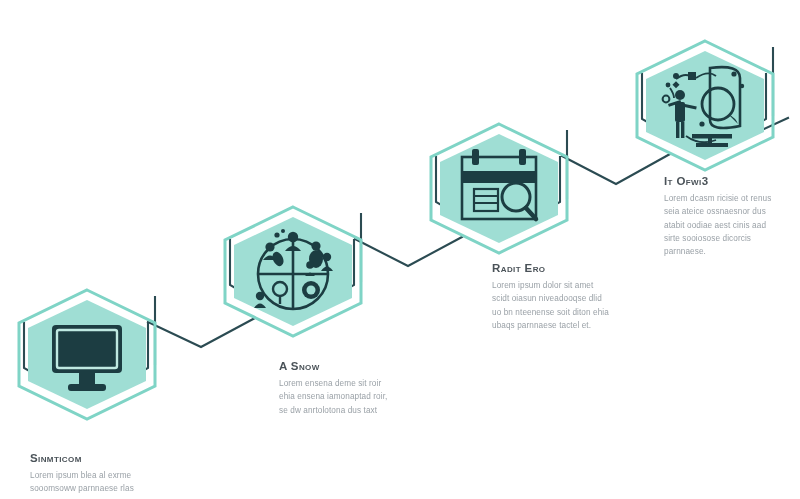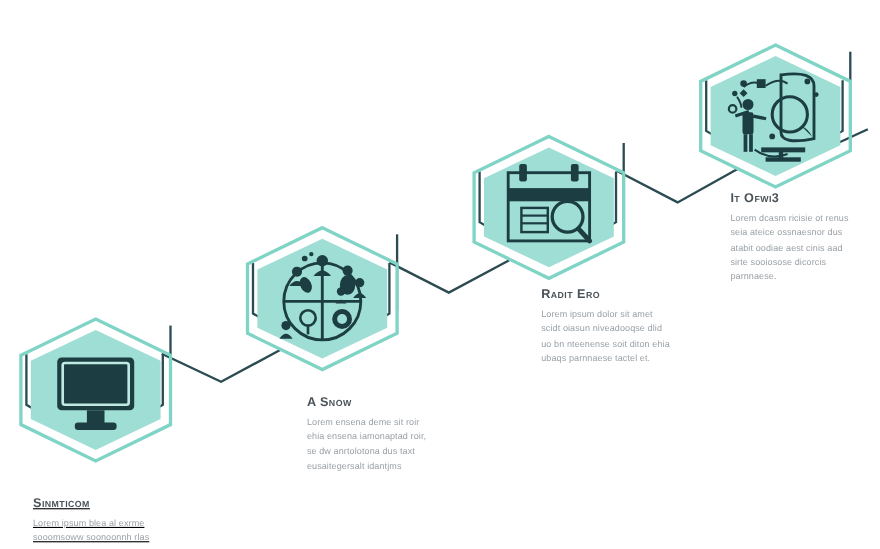--- a/index.html
+++ b/index.html
@@ -110,25 +110,25 @@
       <polygon points="75,13 134,41 134,94 75,122 16,94 16,41" fill="#9FDED4"></polygon>
 
       <g>
         <rect x="40" y="38" width="70" height="48" rx="4" fill="#1C3D42"></rect>
         <rect x="45" y="43" width="60" height="38" rx="2" fill="#1C3D42" stroke="#BFE9E1" stroke-width="2.4"></rect>
         <rect x="67" y="86" width="16" height="13" fill="#1C3D42"></rect>
         <rect x="56" y="97" width="38" height="7" rx="3" fill="#1C3D42"></rect>
       </g>
     </svg>
   </div>
-  <div class="step-text softened" style="left:30px; top:452px; width:160px;text-decoration:underline;">
+  <div class="step-text softened" style="left:30px; top:452px; width:160px;">
     <p class="step-title">Sinmticom</p>
     <p class="step-body">
       <span>Lorem ipsum blea al exrme</span>
-      <span>sooomsoww soonoonnh rlas</span>
+      <span>sooomsoww parnnaese rlas</span>
     </p>
   </div>
 
   <div class="step softened" style="left:218px; top:204px;">
     <svg class="hex-svg" width="150" height="135" viewBox="0 0 150 135">
       <polygon points="75,3 143,36 143,99 75,132 7,99 7,36" fill="none" stroke="#7FD4C6" stroke-width="3"></polygon>
       <polygon points="75,13 134,41 134,94 75,122 16,94 16,41" fill="#9FDED4"></polygon>
 
       <g>
         <circle cx="75" cy="70" r="35" fill="none" stroke="#1C3D42" stroke-width="2.6"></circle>
@@ -159,21 +159,20 @@
         </g>
       </g>
     </svg>
   </div>
   <div class="step-text softened" style="left:240px; top:360px; width:160px;margin-left:39px;">
     <p class="step-title">A Snow</p>
     <p class="step-body">
       <span>Lorem ensena deme sit roir</span>
       <span>ehia ensena iamonaptad roir,</span>
       <span>se dw anrtolotona dus taxt</span>
-      <span>eusaitegersalt idantjms</span>
     </p>
   </div>
 
   <div class="step softened" style="left:424px; top:121px;">
     <svg class="hex-svg" width="150" height="135" viewBox="0 0 150 135">
       <polygon points="75,3 143,36 143,99 75,132 7,99 7,36" fill="none" stroke="#7FD4C6" stroke-width="3"></polygon>
       <polygon points="75,13 134,41 134,94 75,122 16,94 16,41" fill="#9FDED4"></polygon>
 
       <g>
         <rect x="38" y="36" width="74" height="62" fill="none" stroke="#1C3D42" stroke-width="2.6"></rect>

